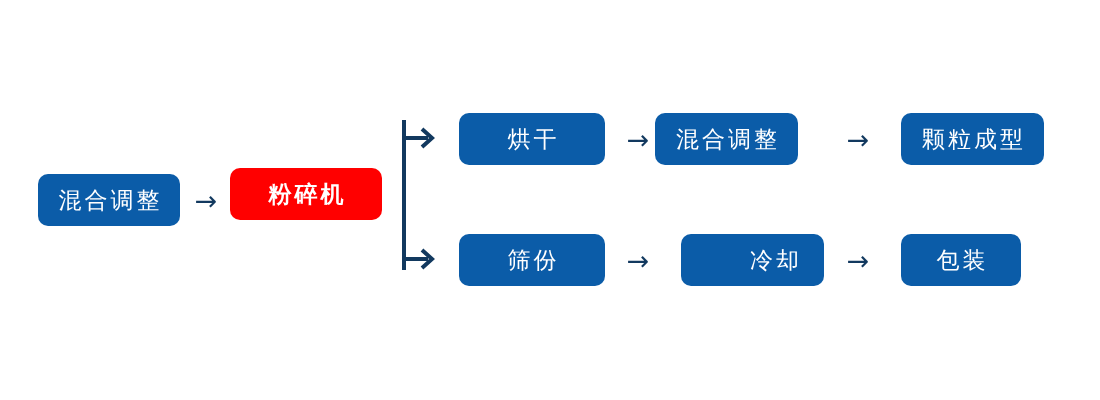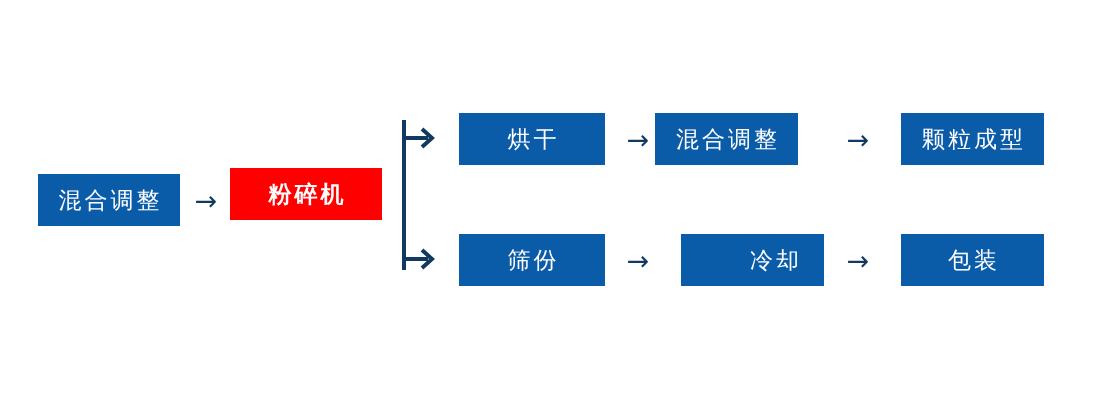--- a/index.html
+++ b/index.html
@@ -23,20 +23,21 @@
     align-items: center;
     justify-content: center;
     color: #ffffff;
     font-size: 23px;
     letter-spacing: 3px;
     text-indent: 3px;
     font-weight: 400;
     line-height: 1;
     white-space: nowrap;
     box-sizing: border-box;
+    border-radius: 10px;
   }
   .node.blue  { background: #0b5ca8; }
   .node.red   { background: #ff0000; }
 
   .arrow {
     position: absolute;
     color: #12395f;
     font-size: 27px;
     line-height: 1;
     display: flex;
@@ -89,15 +90,15 @@
   <div class="node blue" style="left:901px; top:113px; width:143px; height:52px;">颗粒成型</div>
 
   <div class="node blue" style="left:459px; top:234px; width:146px; height:52px;">筛份</div>
 
   <div class="arrow" style="left:622px; top:246px; width:32px; height:28px;">→</div>
 
   <div class="node blue" style="left:681px; top:234px; width:143px; height:52px;padding-left:44px;">冷却</div>
 
   <div class="arrow" style="left:842px; top:246px; width:32px; height:28px;">→</div>
 
-  <div class="node blue" style="left:901px; top:234px; width:143px; height:52px;">包装</div>
+  <div class="node blue" style="left:901px; top:234px; width:120px; height:52px;">包装</div>
 
 </div>
 
 </body></html>

